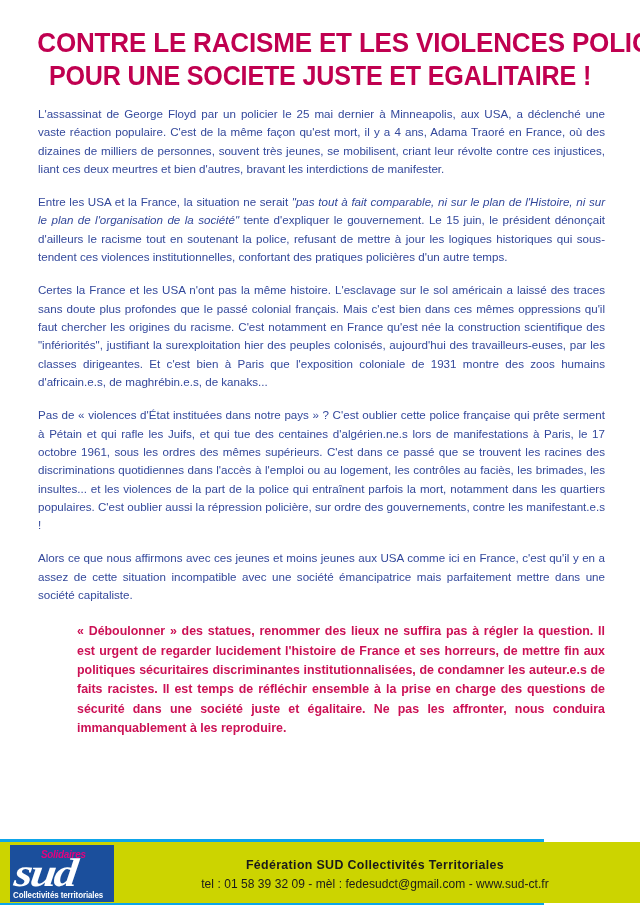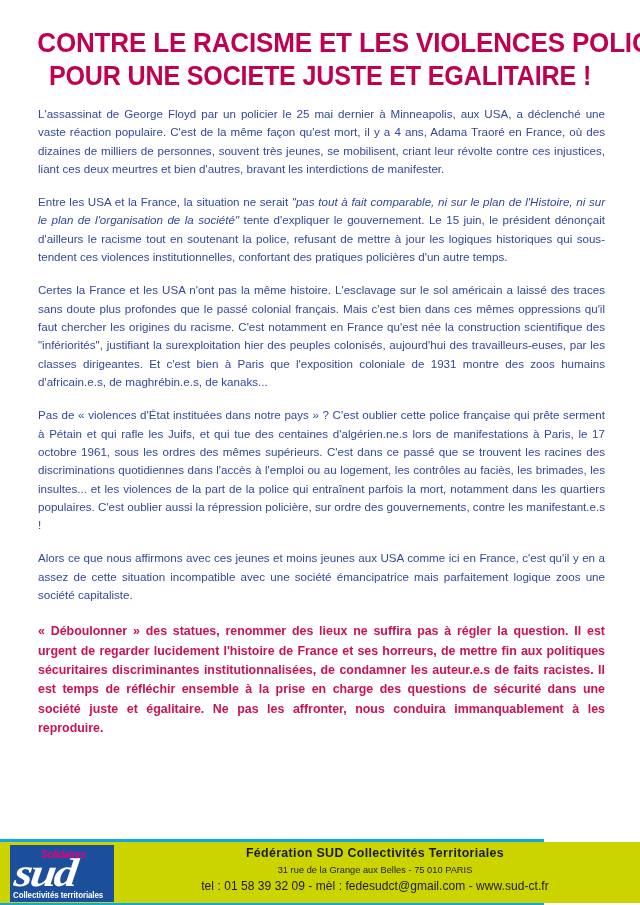--- a/index.html
+++ b/index.html
@@ -63,20 +63,21 @@
   .para.quote-italic em {
     font-style: italic;
   }
   .para.conclusion {
     color: #CC1155;
     font-weight: bold;
     font-size: 12.4px;
     line-height: 1.56;
     margin-top: 18px;
     margin-bottom: 0;
+    margin-left: 39px;
   }
 
   
   .footer {
     position: absolute;
     left: 0;
     bottom: 0;
     width: 544px;
     height: 66px;
     background: #0ea5e9;
@@ -134,21 +135,21 @@
     font-weight: bold;
     font-size: 8.2px;
     letter-spacing: -0.1px;
     transform: scaleX(0.97);
     transform-origin: left center;
     white-space: nowrap;
   }
   .footer-text {
     position: absolute;
     left: 120px;
-    top: 7px;
+    top: 19px;
     width: 510px;
     text-align: center;
     color: #1A1A1A;
   }
   .footer-title {
     font-weight: bold;
     font-size: 12.4px;
     letter-spacing: 0.35px;
     margin-bottom: 5px;
   }
@@ -176,35 +177,34 @@
 
 
     <p class="para">L'assassinat de George Floyd par un policier le 25 mai dernier à Minneapolis, aux USA, a déclenché une vaste réaction populaire. C'est de la même façon qu'est mort, il y a 4 ans, Adama Traoré en France, où des dizaines de milliers de personnes, souvent très jeunes, se mobilisent, criant leur révolte contre ces injustices, liant ces deux meurtres et bien d'autres, bravant les interdictions de manifester.</p>
 
     <p class="para quote-italic"><span>Entre les USA et la France, la situation ne serait </span><em>"pas tout à fait comparable, ni sur le plan de l'Histoire, ni sur le plan de l'organisation de la société"</em><span> tente d'expliquer le gouvernement. Le 15 juin, le président dénonçait d'ailleurs le racisme tout en soutenant la police, refusant de mettre à jour les logiques historiques qui sous-tendent ces violences institutionnelles, confortant des pratiques policières d'un autre temps.</span></p>
 
     <p class="para">Certes la France et les USA n'ont pas la même histoire. L'esclavage sur le sol américain a laissé des traces sans doute plus profondes que le passé colonial français. Mais c'est bien dans ces mêmes oppressions qu'il faut chercher les origines du racisme. C'est notamment en France qu'est née la construction scientifique des "infériorités", justifiant la surexploitation hier des peuples colonisés, aujourd'hui des travailleurs-euses, par les classes dirigeantes. Et c'est bien à Paris que l'exposition coloniale de 1931 montre des zoos humains d'africain.e.s, de maghrébin.e.s, de kanaks...</p>
 
     <p class="para">Pas de « violences d'État instituées dans notre pays » ? C'est oublier cette police française qui prête serment à Pétain et qui rafle les Juifs, et qui tue des centaines d'algérien.ne.s lors de manifestations à Paris, le 17 octobre 1961, sous les ordres des mêmes supérieurs. C'est dans ce passé que se trouvent les racines des discriminations quotidiennes dans l'accès à l'emploi ou au logement, les contrôles au faciès, les brimades, les insultes... et les violences de la part de la police qui entraînent parfois la mort, notamment dans les quartiers populaires. C'est oublier aussi la répression policière, sur ordre des gouvernements, contre les manifestant.e.s !</p>
 
-    <p class="para">Alors ce que nous affirmons avec ces jeunes et moins jeunes aux USA comme ici en France, c'est qu'il y en a assez de cette situation incompatible avec une société émancipatrice mais parfaitement logique zoos une société capitaliste.</p>
+    <p class="para">Alors ce que nous affirmons avec ces jeunes et moins jeunes aux USA comme ici en France, c'est qu'il y en a assez de cette situation incompatible avec une société émancipatrice mais parfaitement mettre dans une société capitaliste.</p>
 
     <p class="para conclusion">« Déboulonner » des statues, renommer des lieux ne suffira pas à régler la question. Il est urgent de regarder lucidement l'histoire de France et ses horreurs, de mettre fin aux politiques sécuritaires discriminantes institutionnalisées, de condamner les auteur.e.s de faits racistes. Il est temps de réfléchir ensemble à la prise en charge des questions de sécurité dans une société juste et égalitaire. Ne pas les affronter, nous conduira immanquablement à les reproduire.</p>
 
   </div>
 
   <div class="footer">
     <div class="footer-band"></div>
 
     <div class="logo-box">
       <div class="logo-solidaires">Solidaires</div>
       <div class="logo-sud">sud</div>
       <div class="logo-sub">Collectivités territoriales</div>
     </div>
 
     <div class="footer-text">
       <div class="footer-title">Fédération SUD Collectivités Territoriales</div>
-      <div class="footer-addr">31 rue de la Grange aux Belles - 75 010 PARIS</div>
       <div class="footer-contact">tel : 01 58 39 32 09 - mèl : fedesudct@gmail.com - www.sud-ct.fr</div>
     </div>
   </div>
 
 </div>
 
 </body></html>

